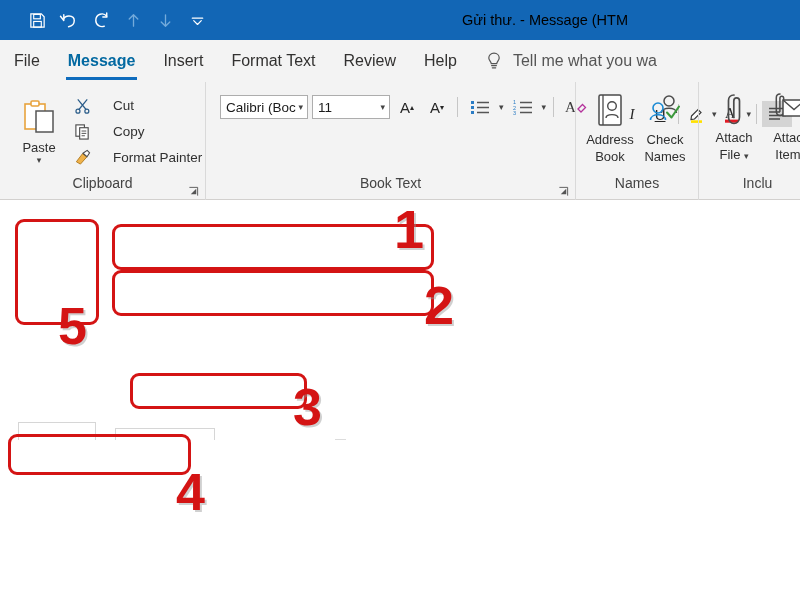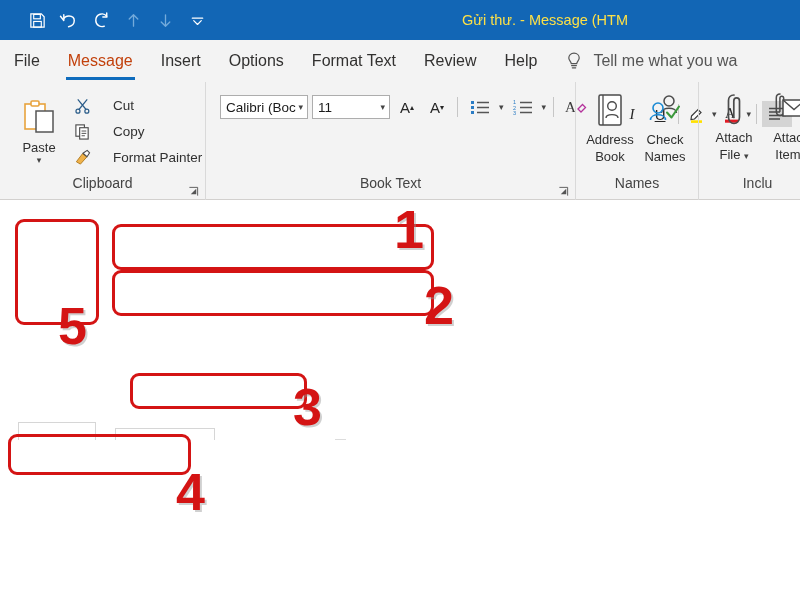--- a/index.html
+++ b/index.html
@@ -18,38 +18,38 @@
     display: flex; align-items: center;
   }
   .qat { display: flex; align-items: center; gap: 2px; padding-left: 22px; }
   .qat-btn {
     width: 30px; height: 30px; display: flex; align-items: center; justify-content: center;
   }
   .qat-btn svg { display: block; }
   .title-text {
     position: absolute; left: 0; top: 0; width: 800px; height: 40px;
     display: flex; align-items: center; justify-content: center;
-    color: #fde047; font-size: 14.5px; white-space: nowrap;
+    color: #000000; font-size: 14.5px; white-space: nowrap;
     padding-left: 290px;
     text-align: center;
   }
 
   
   .tabstrip {
     position: absolute; left: 0; top: 40px; width: 800px; height: 42px;
     background: #f3f3f3;
     display: flex; align-items: flex-start;
   }
   .tab {
     height: 42px; padding: 0 14px;
     display: flex; align-items: center; justify-content: center;
     font-size: 16px; color: #323130; white-space: nowrap;
     position: relative;
   }
-  .tab.active { color: #c2410c; font-weight: normal; }
+  .tab.active { color: #0369a1; font-weight: bold; }
   .tab.active::after {
     content: ""; position: absolute; left: 12px; right: 12px; bottom: 2px;
     height: 3px; background: #0f6cbd;
   }
   .tellme {
     display: flex; align-items: center; gap: 10px;
     height: 42px; padding-left: 14px; font-size: 16px; color: #555;
     white-space: nowrap;
   }
 
@@ -196,21 +196,20 @@
           </svg>
       </div>
     </div>
     <div class="title-text">Gửi thư.  -  Message (HTM</div>
   </div>
 
   <div class="tabstrip">
     <div class="tab">File</div>
     <div class="tab active">Message</div>
     <div class="tab">Insert</div>
-    <div class="tab">Options</div>
     <div class="tab">Format Text</div>
     <div class="tab">Review</div>
     <div class="tab">Help</div>
     <div class="tellme">
       <span>
         <svg class="icn" width="18" height="20" viewBox="0 0 18 20">
             <path d="M9 2.2 C5.8 2.2 3.8 4.5 3.8 7 C3.8 9.3 6 10.6 6.3 12.6 L11.7 12.6 C12 10.6 14.2 9.3 14.2 7 C14.2 4.5 12.2 2.2 9 2.2Z" fill="none" stroke="#555" stroke-width="1.2"></path>
             <path d="M6.6 14.6 H11.4 M7.3 16.8 H10.7" stroke="#555" stroke-width="1.2" fill="none" stroke-linecap="round"></path>
           </svg>
       </span>

